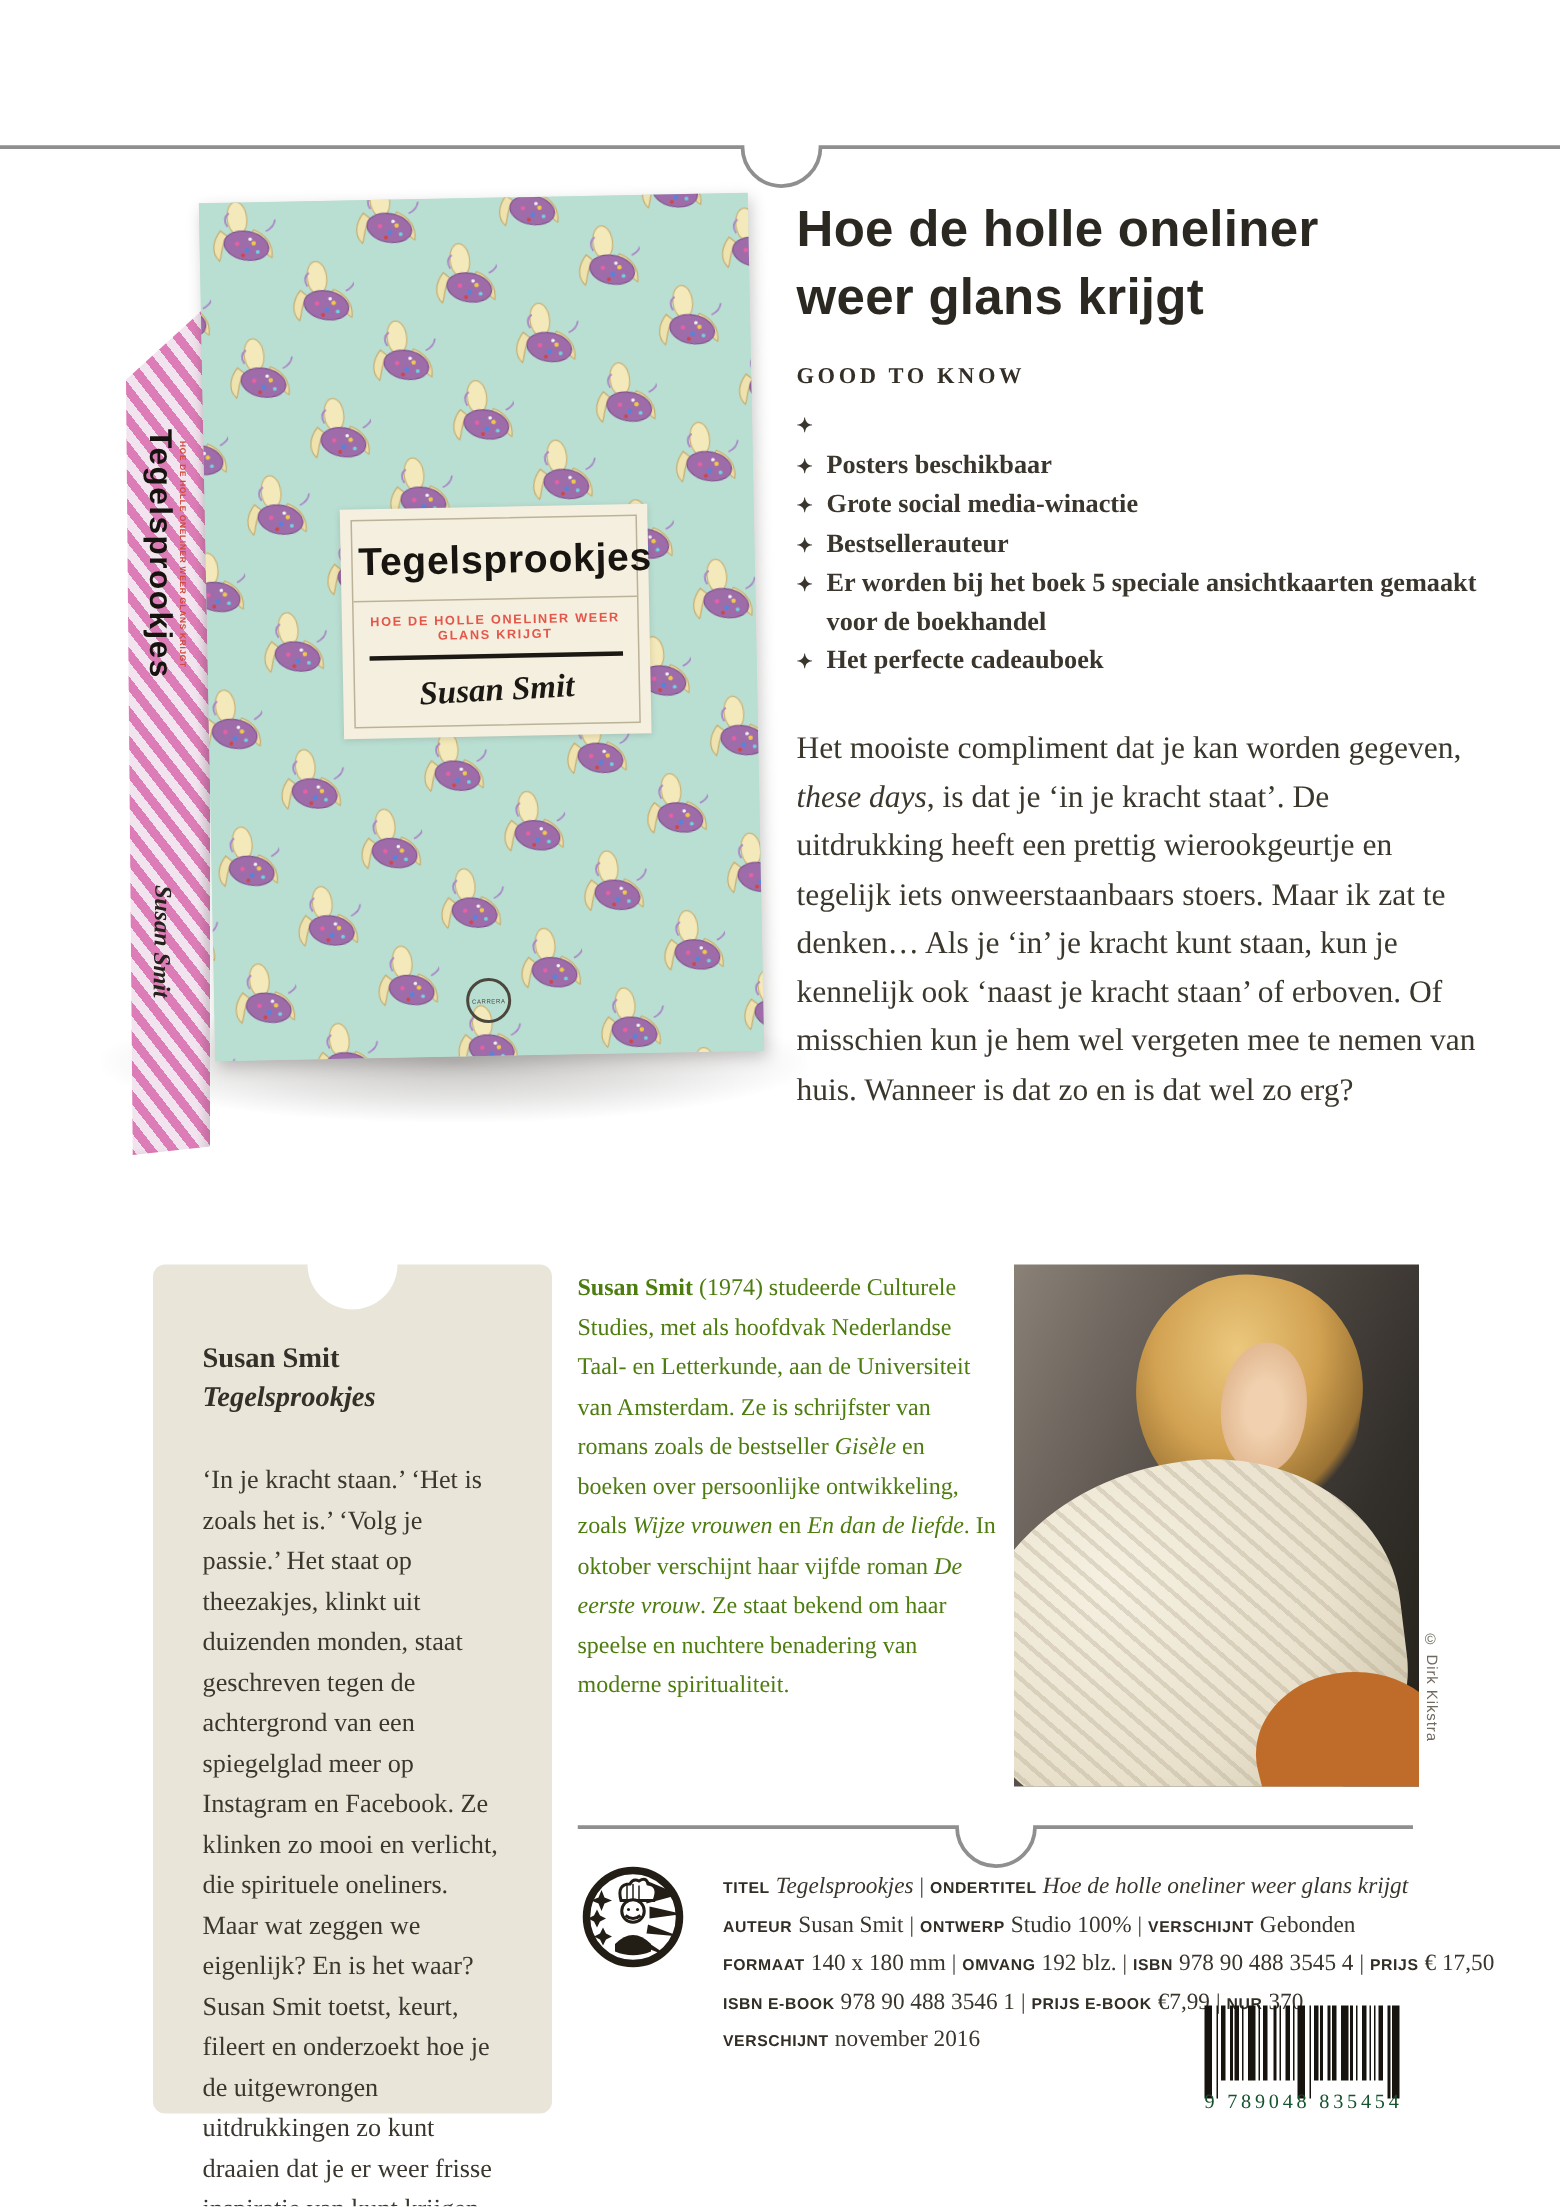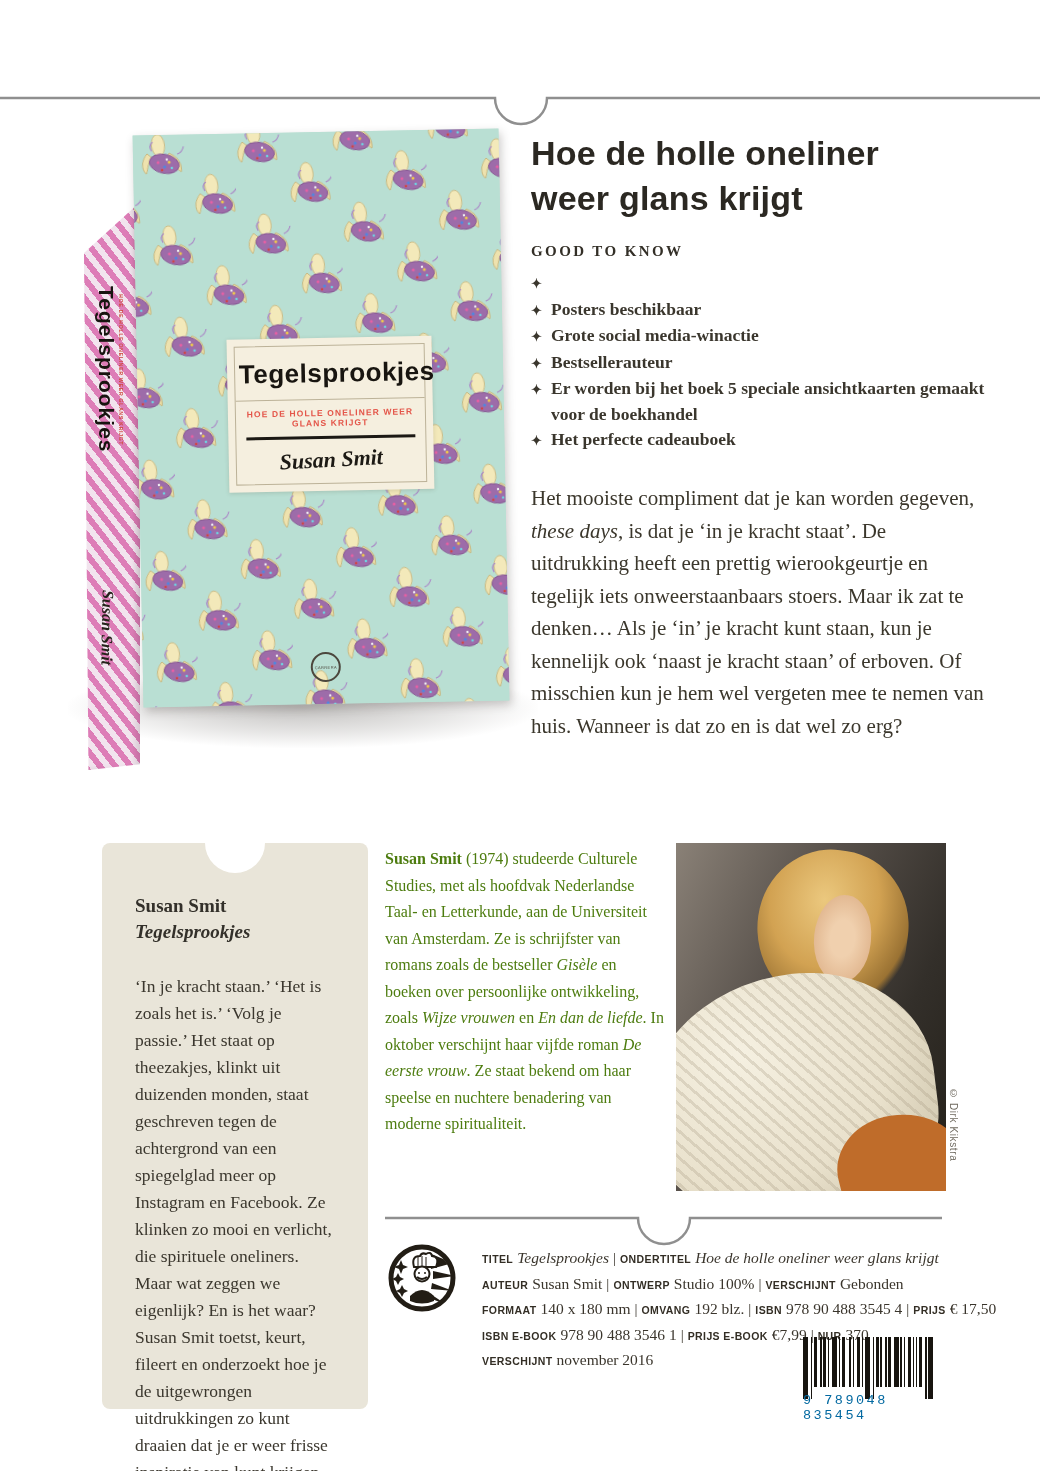--- a/index.html
+++ b/index.html
@@ -87,22 +87,22 @@
   .meta { position:absolute; left:482px; top:1246px; width:490px; }
   .meta-line { line-height:23.5px; white-space:nowrap; }
   .meta-label { font-family:"Liberation Sans", sans-serif; font-weight:bold; font-size:10.5px; letter-spacing:.4px; color:#332e25; }
   .meta-value { font-size:15.5px; color:#3a352c; }
   .meta-value.it { font-style:italic; }
   .meta-sep { color:#3a352c; font-size:15px; padding:0 4px; }
 
   .barcode { position:absolute; left:803px; top:1337px; width:140px; }
   .barcode-bars { display:flex; align-items:flex-start; height:68px; }
   .barcode-bars .bar { background:#17140f; }
-  .barcode-digits { font-family:Liberation Mono, monospace; font-size:13.5px; letter-spacing:2.5px;
-    color:#0369a1; margin-top:-12px; background:transparent; }
+  .barcode-digits { font-family:Liberation Serif, serif; font-size:13.5px; letter-spacing:2.5px;
+    color:#14532d; margin-top:-12px; background:transparent; }
 </style>
 </head>
 <body>
 
 <div class="page">
 
   <svg class="rule-top" width="1040" height="34" viewBox="0 0 1040 34">
     <path d="M0 2 H495 A26 26 0 0 0 547 2 H1040" fill="none" stroke="#8f8f8f" stroke-width="2.5"></path>
   </svg>
 

